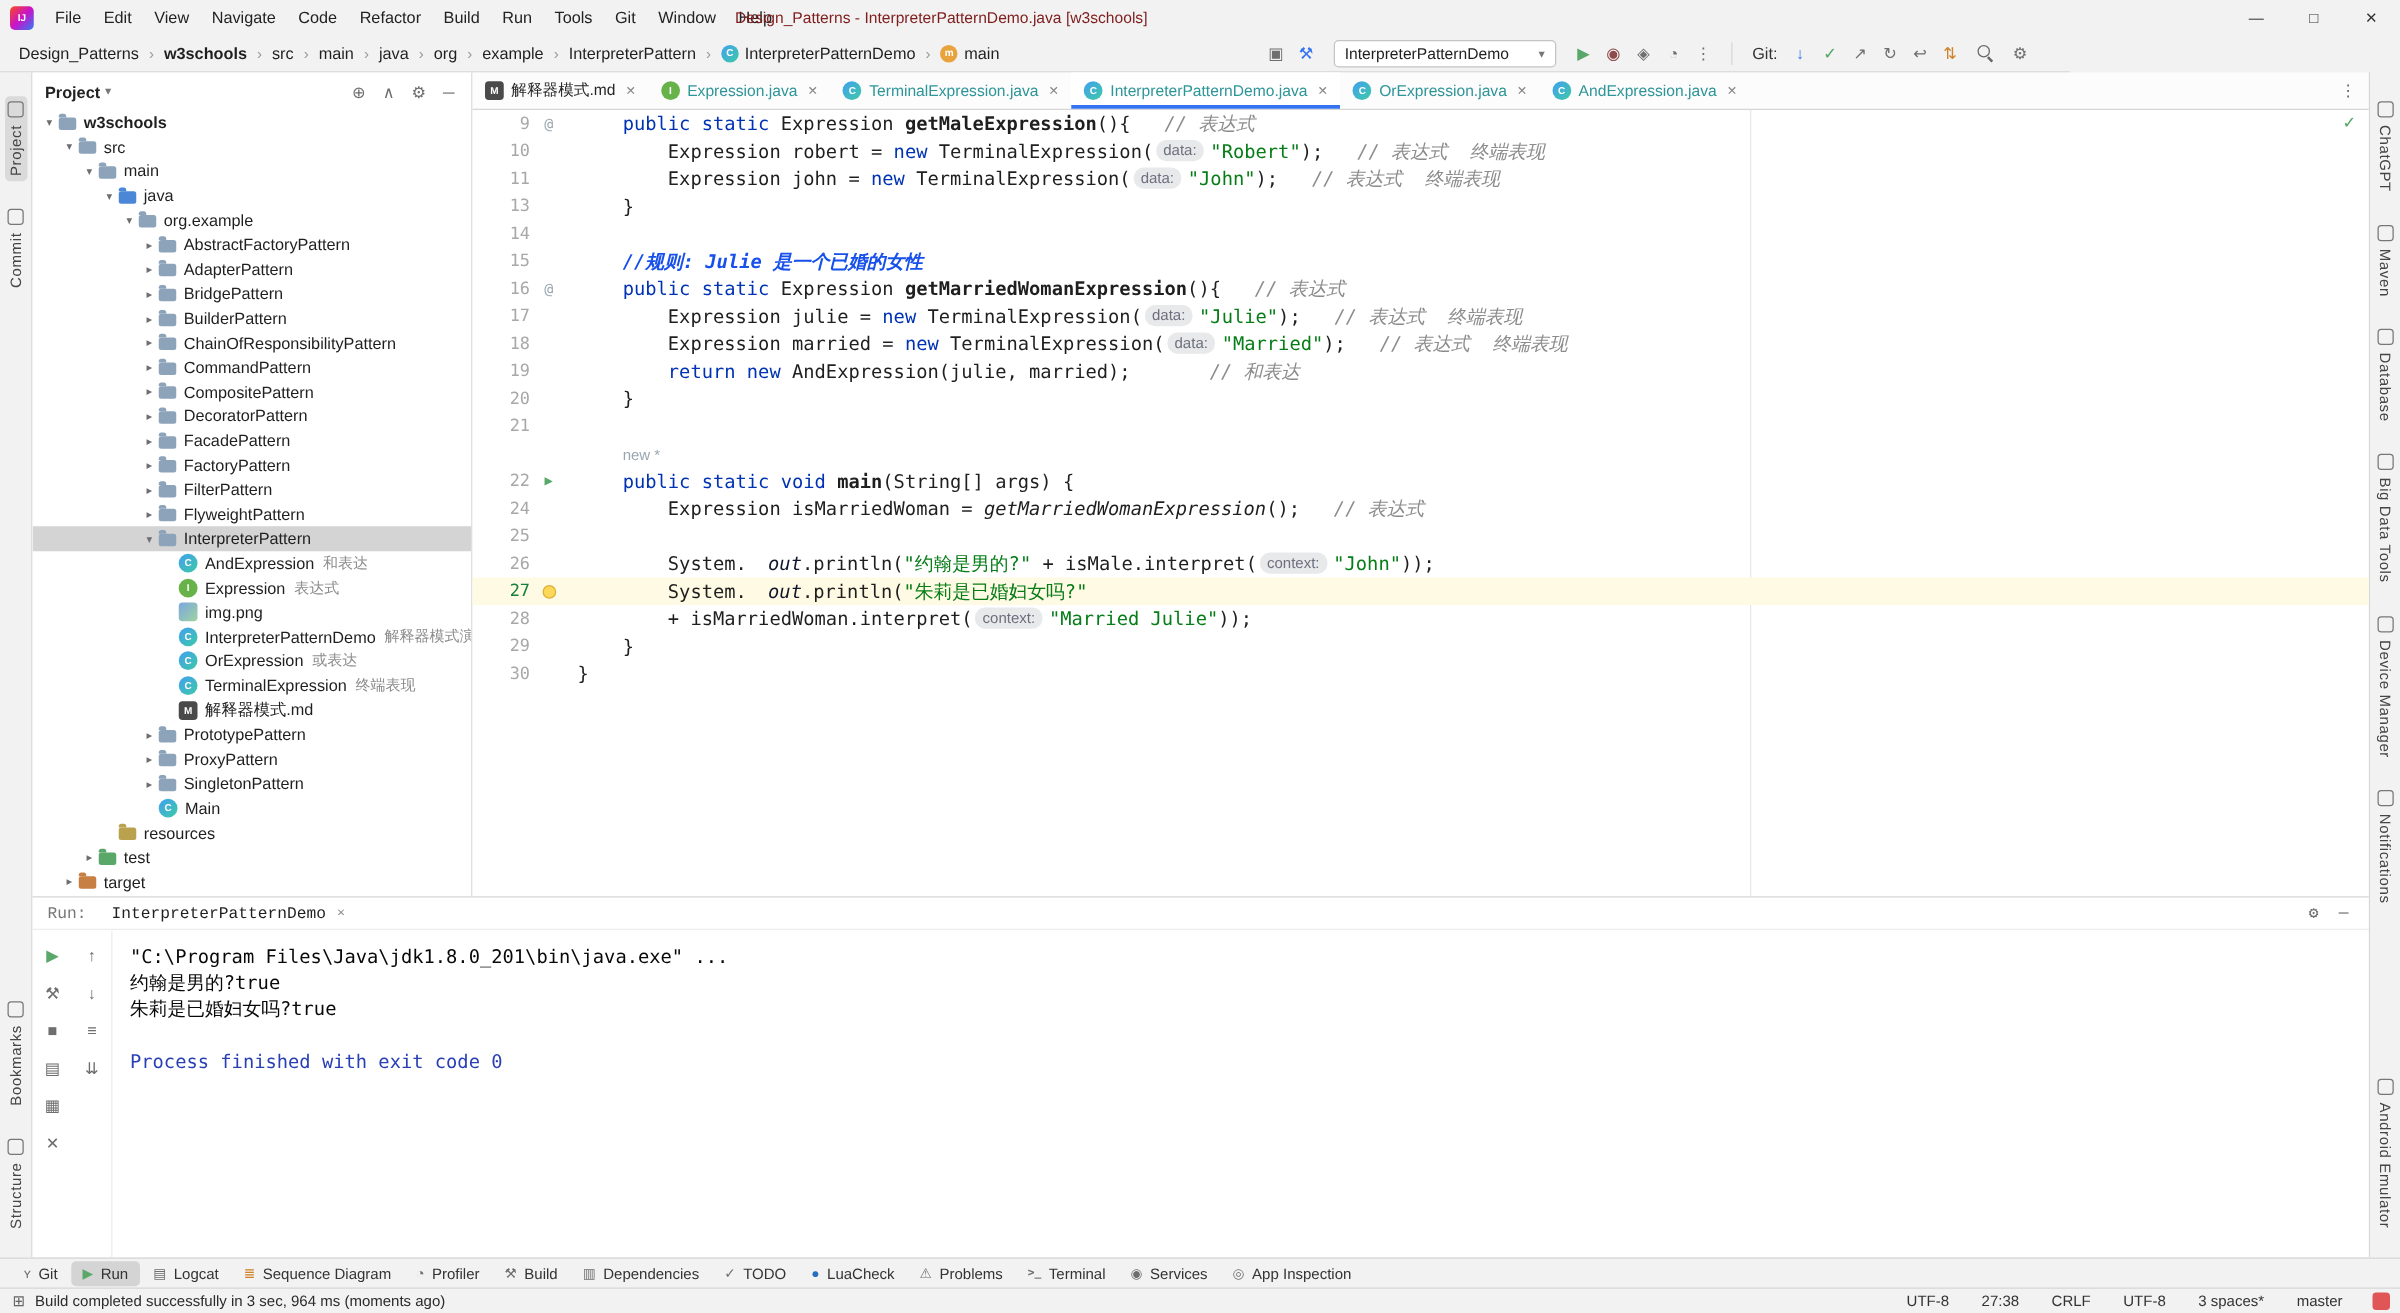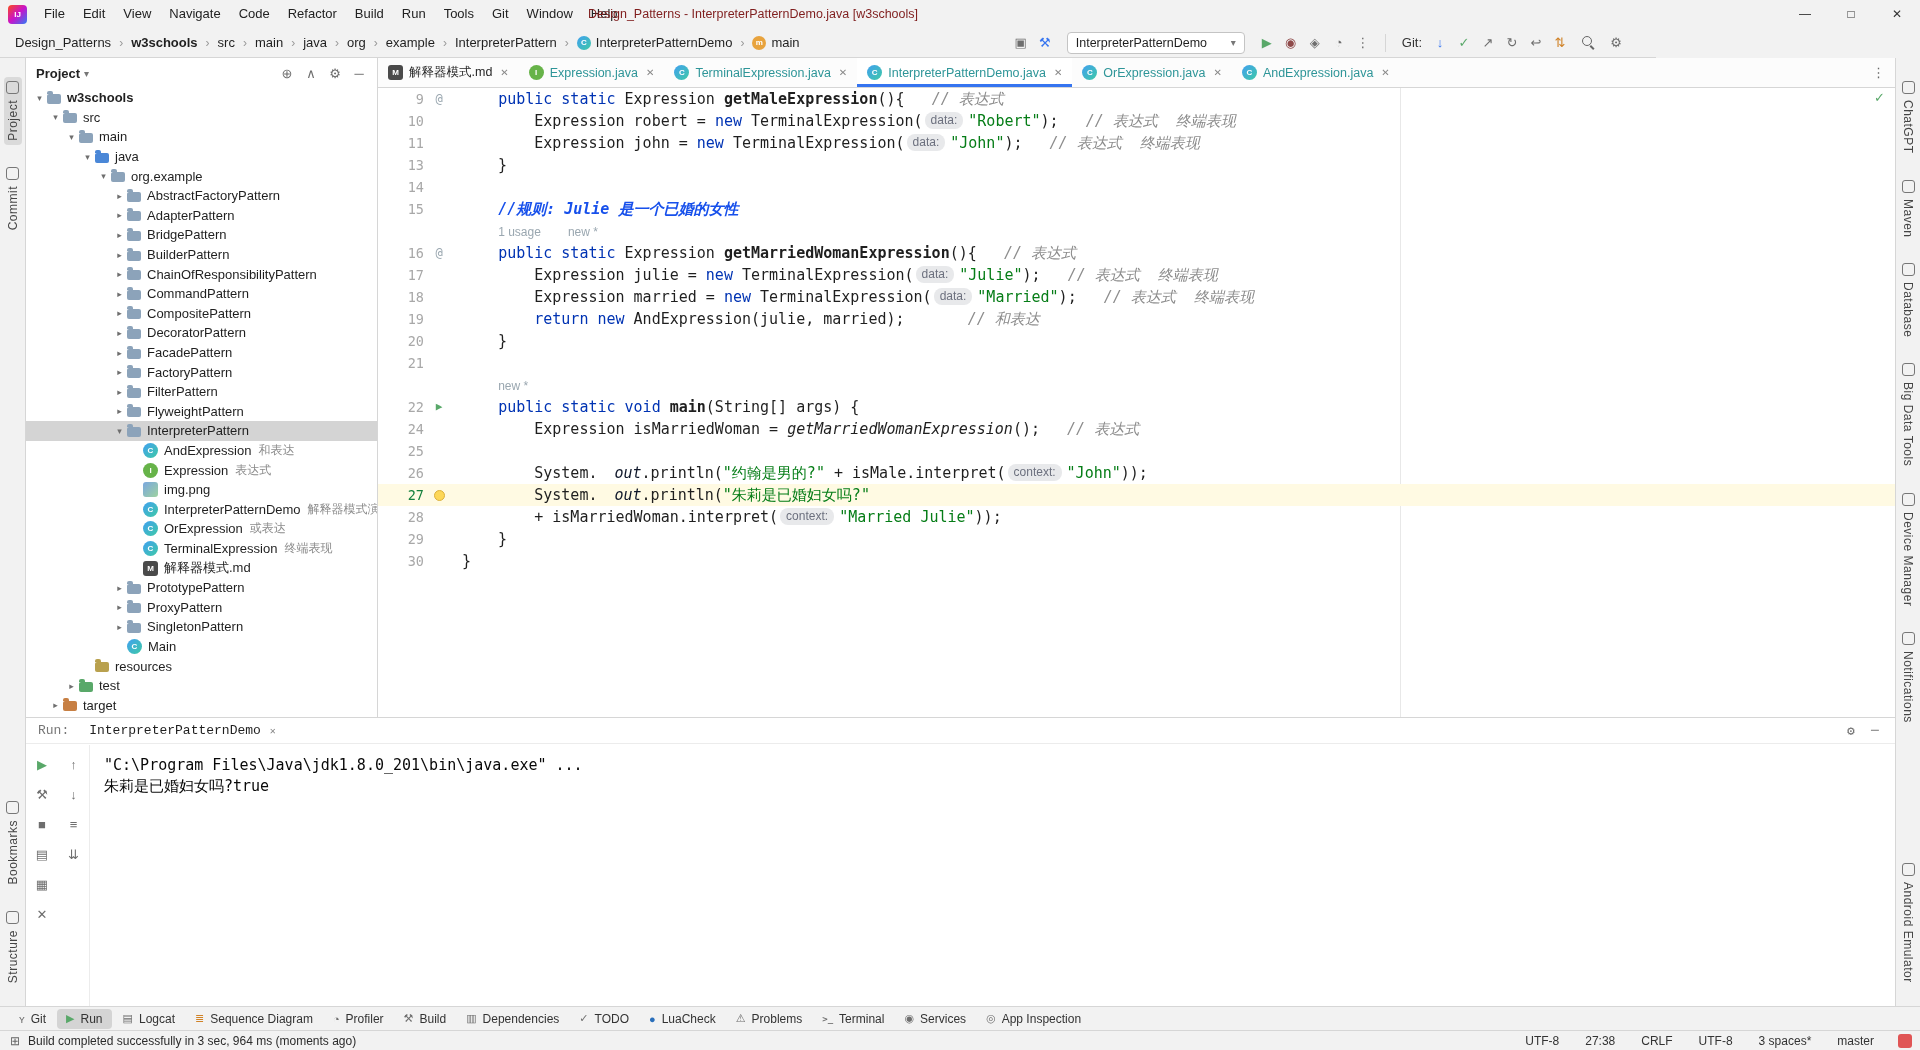--- a/index.html
+++ b/index.html
@@ -515,21 +515,20 @@
   <div class="editor">
     <div class="margin-guide"></div>
     <span class="inspect-widget">✓</span>
     <div>
         <div class="code-line"><span class="gutter"><span class="lnum">9</span><span class="gicon g-at">@</span></span><span class="ctext"><span>    </span><span class="kw">public static </span><span>Expression </span><span class="decl">getMaleExpression</span><span>(){</span><span>   </span><span class="cmt">// 表达式</span></span></div>
         <div class="code-line"><span class="gutter"><span class="lnum">10</span><span class="gicon"></span></span><span class="ctext"><span>        </span><span>Expression robert = </span><span class="kw">new</span><span> TerminalExpression(</span><span class="inlay">data:</span><span class="str">"Robert"</span><span>);</span><span>   </span><span class="cmt">// 表达式  终端表现</span></span></div>
         <div class="code-line"><span class="gutter"><span class="lnum">11</span><span class="gicon"></span></span><span class="ctext"><span>        </span><span>Expression john = </span><span class="kw">new</span><span> TerminalExpression(</span><span class="inlay">data:</span><span class="str">"John"</span><span>);</span><span>   </span><span class="cmt">// 表达式  终端表现</span></span></div>
         <div class="code-line"><span class="gutter"><span class="lnum">13</span><span class="gicon"></span></span><span class="ctext"><span>    }</span></span></div>
         <div class="code-line"><span class="gutter"><span class="lnum">14</span><span class="gicon"></span></span><span class="ctext"></span></div>
         <div class="code-line"><span class="gutter"><span class="lnum">15</span><span class="gicon"></span></span><span class="ctext"><span>    </span><span class="cmt2">//规则: Julie 是一个已婚的女性</span></span></div>
-        <div class="code-line"><span class="gutter"><span class="lnum"></span><span class="gicon"></span></span><span class="ctext"><span>    </span><span class="hint">1 usage</span><span>   </span><span class="hint">new *</span></span></div>
         <div class="code-line"><span class="gutter"><span class="lnum">16</span><span class="gicon g-at">@</span></span><span class="ctext"><span>    </span><span class="kw">public static </span><span>Expression </span><span class="decl">getMarriedWomanExpression</span><span>(){</span><span>   </span><span class="cmt">// 表达式</span></span></div>
         <div class="code-line"><span class="gutter"><span class="lnum">17</span><span class="gicon"></span></span><span class="ctext"><span>        </span><span>Expression julie = </span><span class="kw">new</span><span> TerminalExpression(</span><span class="inlay">data:</span><span class="str">"Julie"</span><span>);</span><span>   </span><span class="cmt">// 表达式  终端表现</span></span></div>
         <div class="code-line"><span class="gutter"><span class="lnum">18</span><span class="gicon"></span></span><span class="ctext"><span>        </span><span>Expression married = </span><span class="kw">new</span><span> TerminalExpression(</span><span class="inlay">data:</span><span class="str">"Married"</span><span>);</span><span>   </span><span class="cmt">// 表达式  终端表现</span></span></div>
         <div class="code-line"><span class="gutter"><span class="lnum">19</span><span class="gicon"></span></span><span class="ctext"><span>        </span><span class="kw">return</span><span> </span><span class="kw">new</span><span> AndExpression(julie, married);</span><span>       </span><span class="cmt">// 和表达</span></span></div>
         <div class="code-line"><span class="gutter"><span class="lnum">20</span><span class="gicon"></span></span><span class="ctext"><span>    }</span></span></div>
         <div class="code-line"><span class="gutter"><span class="lnum">21</span><span class="gicon"></span></span><span class="ctext"></span></div>
         <div class="code-line"><span class="gutter"><span class="lnum"></span><span class="gicon"></span></span><span class="ctext"><span>    </span><span class="hint">new *</span></span></div>
         <div class="code-line"><span class="gutter"><span class="lnum">22</span><span class="gicon g-run">▶</span></span><span class="ctext"><span>    </span><span class="kw">public static void </span><span class="decl">main</span><span>(String[] args) {</span></span></div>
         <div class="code-line"><span class="gutter"><span class="lnum">24</span><span class="gicon"></span></span><span class="ctext"><span>        </span><span>Expression isMarriedWoman = </span><span class="scall">getMarriedWomanExpression</span><span>();</span><span>   </span><span class="cmt">// 表达式</span></span></div>
         <div class="code-line"><span class="gutter"><span class="lnum">25</span><span class="gicon"></span></span><span class="ctext"></span></div>
@@ -564,22 +563,24 @@
           <span class="gi ">✕</span>
         </div>
       <div class="run-col run-col2">
           <span class="gi ">↑</span>
           <span class="gi ">↓</span>
           <span class="gi ">≡</span>
           <span class="gi ">⇊</span>
         </div>
       <div class="console">
           <div class="console-line plain">"C:\Program Files\Java\jdk1.8.0_201\bin\java.exe" ...</div>
+          <div class="console-line plain">约翰是男的?true</div>
           <div class="console-line plain">朱莉是已婚妇女吗?true</div>
           <div class="console-line plain">&nbsp;</div>
+          <div class="console-line sys">Process finished with exit code 0</div>
         </div>
     </div>
   </div>
 
   <div class="bottombar">
       <div class="tb-item">
         <span class="tbi i-git">ʏ</span>
         <span class="tb-label">Git</span>
       </div>
       <div class="tb-item active">

